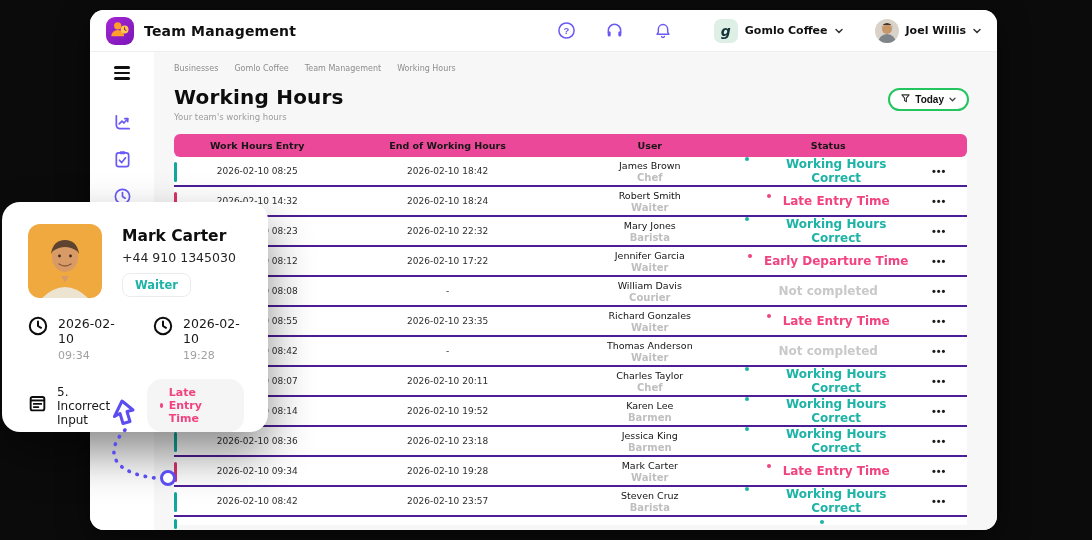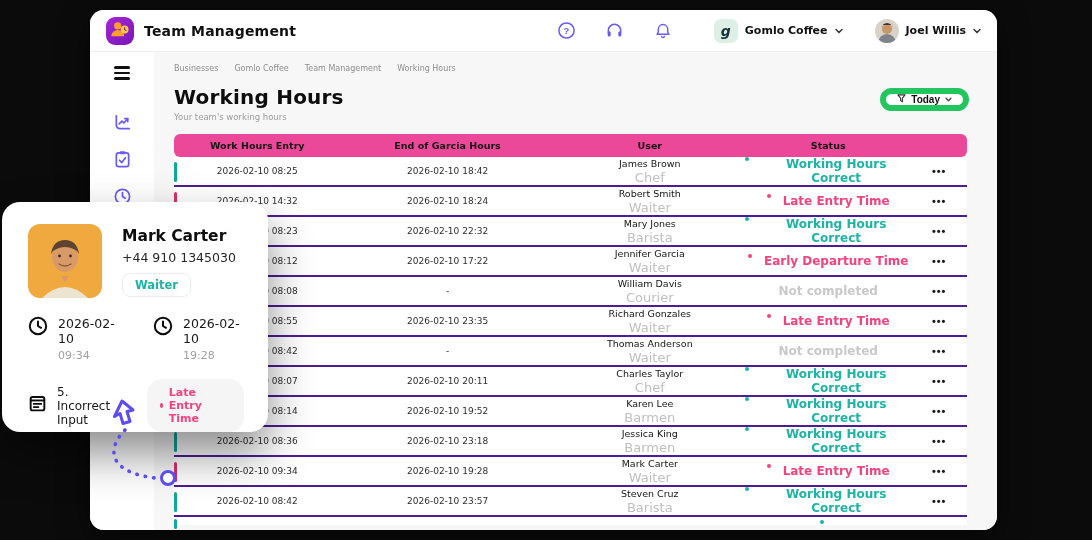--- a/index.html
+++ b/index.html
@@ -47,21 +47,21 @@
   .menu-btn { display:flex; flex-direction:column; gap:3px; margin-bottom:24px; cursor:pointer; background:none; border:none; }
   .menu-btn span { width:16px; height:2.5px; background:#111; border-radius:2px; display:block; }
   .side-icon { color:var(--accent); margin:9px 0; cursor:pointer; background:none; border:none; display:flex; }
   .main { flex:1; background:#f7f7f8; position:relative; padding:12px 30px 16px 20px; }
   .breadcrumb { display:flex; gap:16px; font-size:8px; color:#8d8d8d; }
   .breadcrumb span { cursor:pointer; }
   .page-title { margin-top:12px; font-size:20px; font-weight:800; color:#0d0d0d; letter-spacing:.2px; }
   .subtitle { margin-top:3px; font-size:8.5px; color:#9c9c9c; }
   .today-btn {
     position:absolute; top:36px; right:28px; height:23px;
-    background:#fff; border:6px solid #22c55e; border-radius:12px;
+    background:#fff; border:2px solid #22c55e; border-radius:12px;
     display:flex; align-items:center; gap:5px; padding:0 11px;
     font-size:10px; font-weight:800; color:#111; cursor:pointer;
   }
   .today-btn .chev { color:#444; }
   
   .table { margin-top:12px; }
   .thead {
     height:23px; background:#ec4899; border-radius:6px;
     display:grid; grid-template-columns:21% 27% 24% 21% 7%;
     align-items:center; font-size:9.5px; font-weight:800; color:#161616;
@@ -70,21 +70,21 @@
   .trow {
     height:30px; background:#fff; border-bottom:2px solid #4c1d95;
     display:grid; grid-template-columns:21% 27% 24% 21% 7%;
     align-items:center; position:relative;
   }
   .trow .bar { position:absolute; left:0; top:5px; width:3px; height:20px; border-radius:2px; }
   .trow.success .bar { background:var(--bar-teal); }
   .trow.error .bar { background:var(--bar-pink); }
   .cell { text-align:center; font-size:9px; color:#2e2e2e; }
   .uname { font-size:9.5px; color:#141414; }
-  .urole { font-size:13px; color:#bfbfbf; margin-top:1px; }
+  .urole { font-size:10px; color:#bfbfbf; margin-top:1px;font-weight:bold; }
   .c-status { display:flex; align-items:flex-start; justify-content:center; gap:12px; font-size:12px; font-weight:600; }
   .c-status .dot { width:4px; height:4px; border-radius:50%; display:inline-block; }
   .trow.success .c-status { color:var(--teal); }
   .trow.success .dot { background:var(--teal); }
   .trow.error .c-status { color:var(--pink); }
   .trow.error .dot { background:var(--pink); }
   .trow.muted .c-status { color:#c9c9c9; }
   .dots-btn { background:none; border:none; cursor:pointer; font-size:11px; font-weight:800; color:#1a1a1a; letter-spacing:1px; line-height:1; }
   .trow.partial { height:8px; border-bottom:none; }
   .trow.partial .bar { top:2px; height:10px; }
@@ -236,21 +236,21 @@
         <span class="chev">
           <svg width="7" height="5" viewBox="0 0 8 6">
               <polyline points="1,1.5 4,4.5 7,1.5" fill="none" stroke="currentColor" stroke-width="1.5" stroke-linecap="round"></polyline>
             </svg>
         </span>
       </button>
 
       <div class="table">
         <div class="thead">
           <div>Work Hours Entry</div>
-          <div>End of Garcia Hours</div>
+          <div>End of Working Hours</div>
           <div>User</div>
           <div>Status</div>
           <div></div>
         </div>
         <div class="tbody" id="tbody">
             <div class="trow success">
     <span class="bar"></span>
     <div class="cell c-entry">2026-02-10 08:25</div>
     <div class="cell c-end">2026-02-10 18:42</div>
     <div class="cell c-user">

